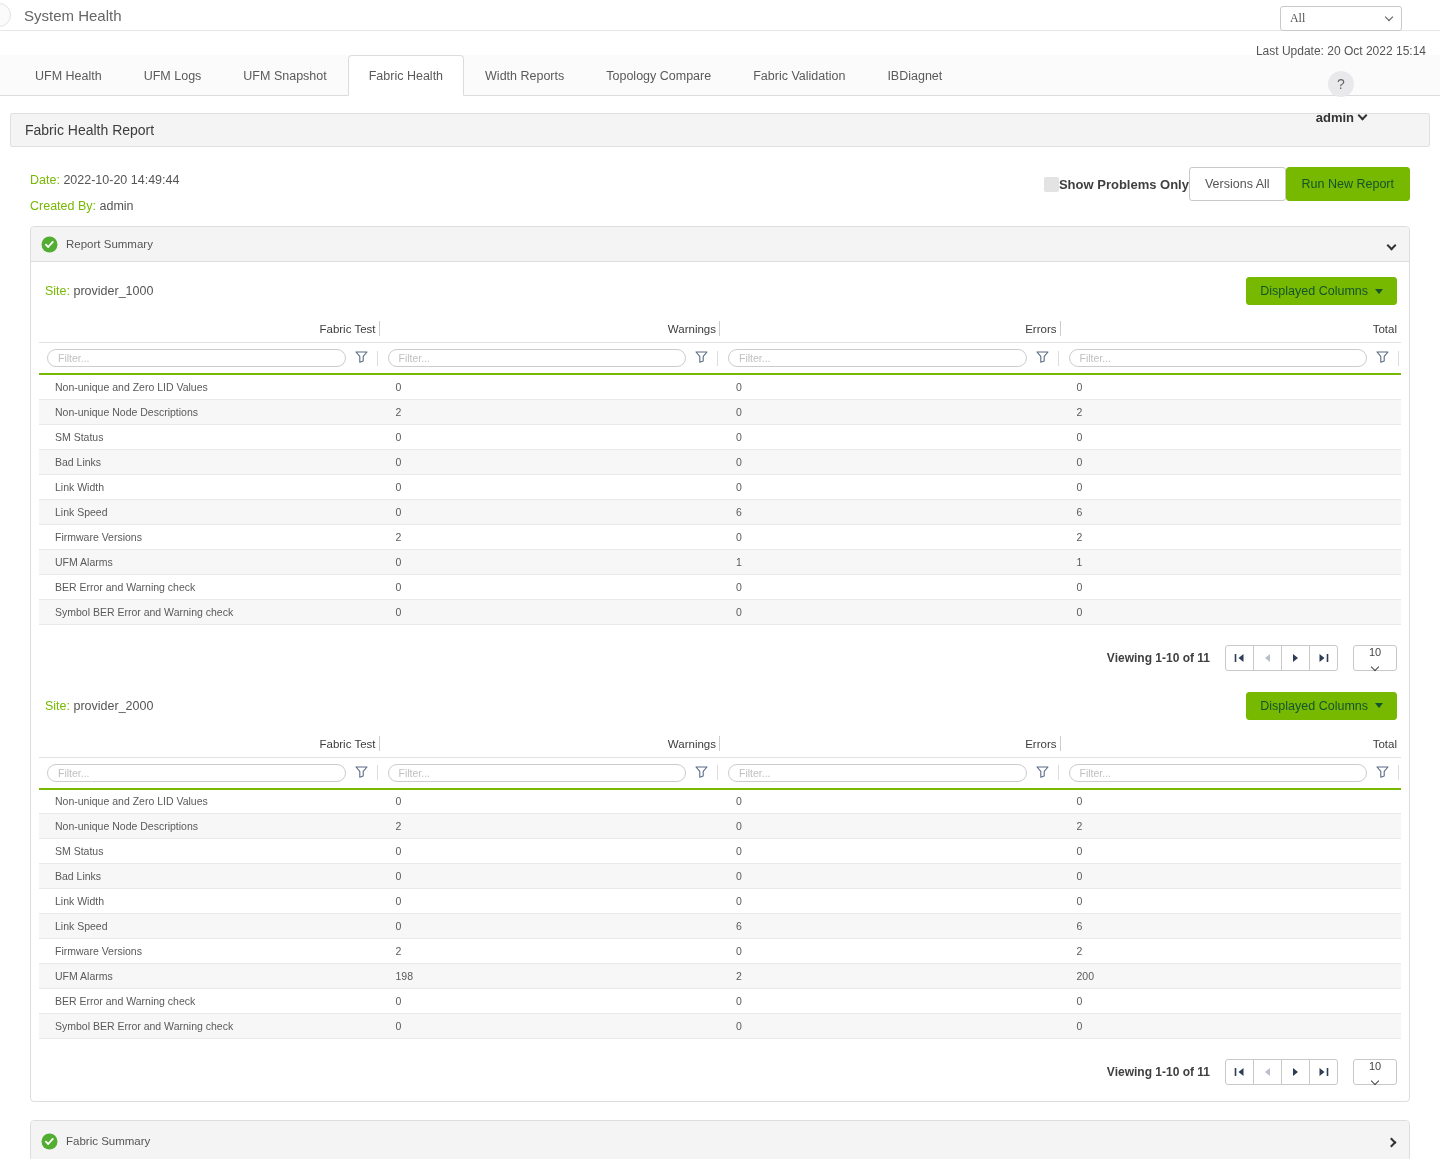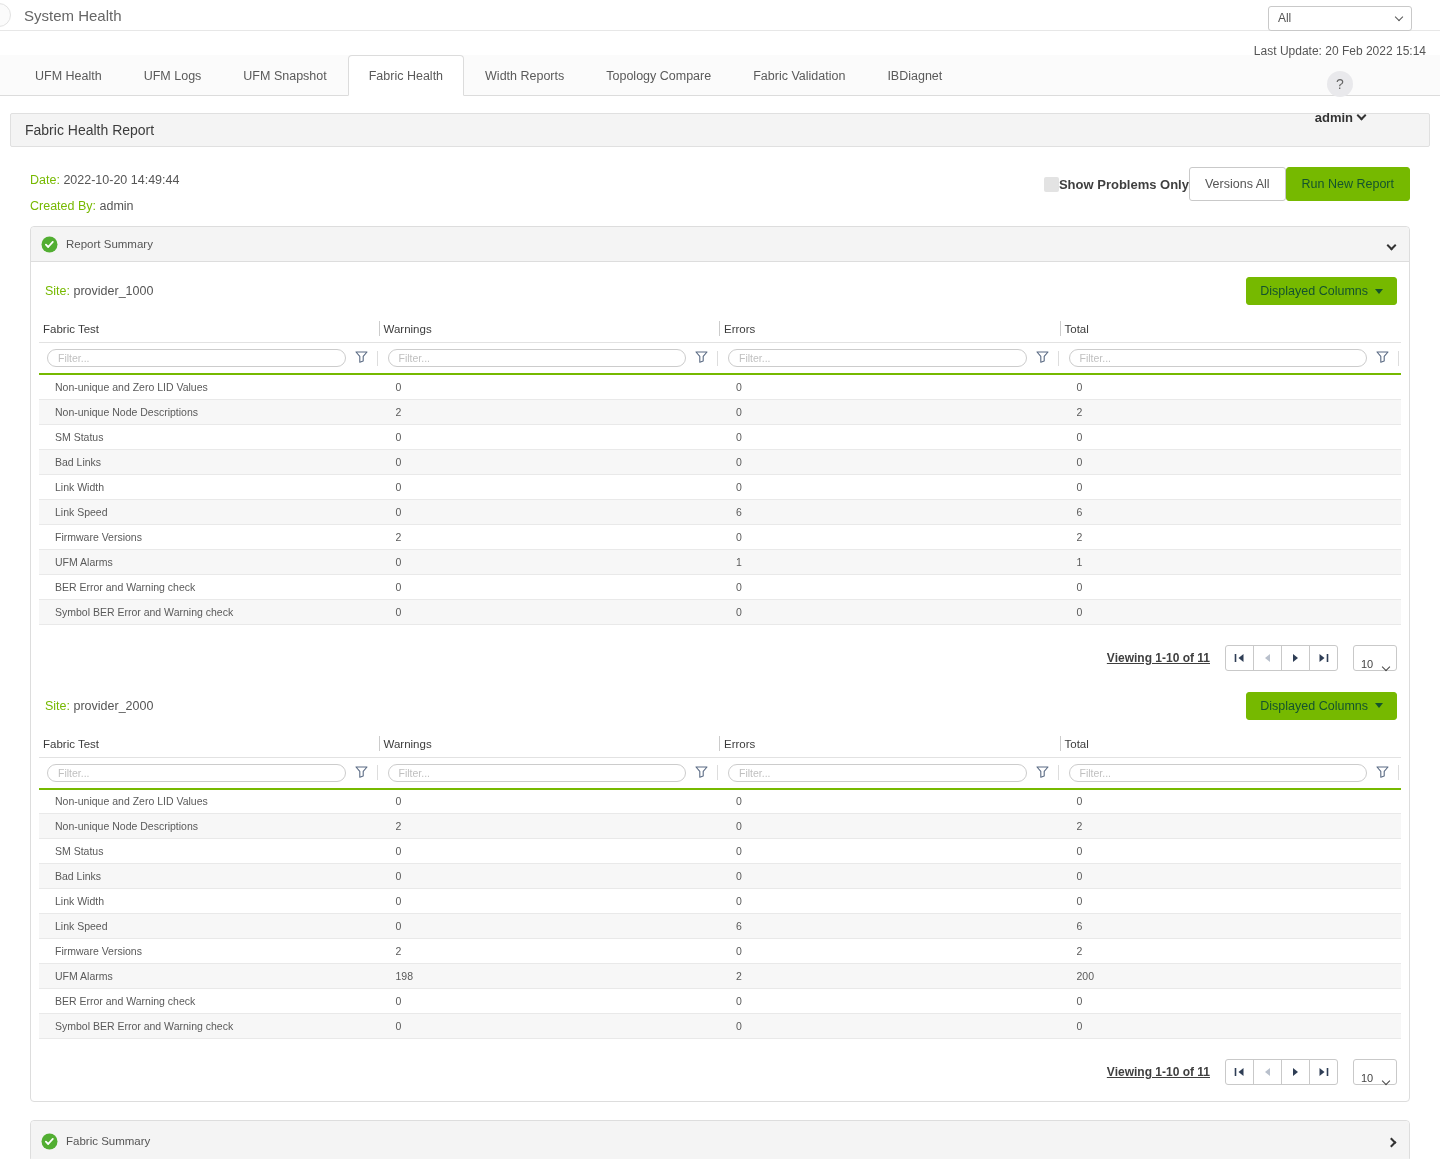--- a/index.html
+++ b/index.html
@@ -10,21 +10,21 @@
   .topbar { position:relative; height:31px; border-bottom:1px solid #e7e7e7;
     display:flex; align-items:center; padding:0 14px 0 24px; }
   .edge-circle { position:absolute; left:-13px; top:3px; width:24px; height:24px;
     border-radius:50%; border:1px solid #e2e2e2; background:#fbfbfb; }
   .page-title { font-size:15px; color:#666; }
   .topbar-right { margin-left:auto; display:flex; align-items:center; gap:13px;flex-direction:column; }
   .mini-select { display:flex; align-items:center; justify-content:space-between;
     height:25px; border:1px solid #c9c9c9; border-radius:3px; background:#fff;
     font-size:12px; color:#555; padding:0 9px; cursor:pointer; }
   .mini-select.tz { width:104px; }
-  .mini-select.site { width:144px; }
+  .mini-select.site { width:122px;font-family:Liberation Serif, serif; }
   .lbl { font-size:12.5px; color:#555; }
   .last-update { font-size:12px; color:#555; }
   .help-circle { width:26px; height:26px; border-radius:50%; background:#e9e9ec;
     display:flex; align-items:center; justify-content:center; font-size:14px; color:#666; }
   .user { display:flex; align-items:center; gap:5px; font-size:13px; color:#333; font-weight:bold; }
 
   .chev { display:inline-block; width:6px; height:6px; border-right:1.6px solid currentColor;
     border-bottom:1.6px solid currentColor; transform:rotate(45deg); margin-top:-3px; }
   .chev.big { width:7px; height:7px; border-width:2px; color:#333; }
   .chev.right { transform:rotate(-45deg); margin-top:0; }
@@ -64,49 +64,49 @@
   .section-title { font-size:11.5px; color:#555; }
   .section-header .chev-box { margin-left:auto; color:#2e3d55; }
   .section-body { padding:0 8px 10px; }
 
   .site-row { display:flex; justify-content:space-between; align-items:center;
     padding:15px 4px 11px 6px; }
   .site-line { font-size:12.5px; }
 
   
   table { width:100%; border-collapse:collapse; table-layout:fixed; }
-  thead th { font-size:11.5px; font-weight:normal; color:#3c3c3c; text-align:left;
+  thead th { font-size:11.5px; font-weight:normal; color:#3c3c3c; text-align:right;
     padding:7px 4px; border-bottom:1px solid #e2e2e2; position:relative; }
   thead th:not(:last-child)::after { content:''; position:absolute; right:0; top:5px;
     height:15px; width:1px; background:#ccc; }
   .filter-td { padding:6px 0 6px 8px; border-bottom:2px solid #76b900; }
   .filter-cell { display:flex; align-items:center; gap:9px; padding-right:2px; }
   .filter-cell input { flex:1; height:18px; border:1px solid #ccc; border-radius:9px;
     padding:0 10px; font-size:10.5px; color:#555; outline:none; min-width:0;
     font-family:"Liberation Sans", sans-serif; }
   .filter-cell input::placeholder { color:#c0c0c0; }
   .filter-cell .divider { width:1px; height:15px; background:#ddd; }
   tbody td { font-size:10.5px; color:#5a5a5a; padding:0 4px 0 16px; height:25px;
     border-bottom:1px solid #e9e9e9; overflow:hidden; white-space:nowrap; }
   tbody tr:nth-child(even) { background:#f7f7f7; }
 
   
   .pagination { display:flex; justify-content:flex-end; align-items:center;
     gap:15px; padding:20px 4px 6px; }
-  .viewing { font-size:12px; color:#3f3f3f; font-weight:bold;text-decoration:underline; }
+  .viewing { font-size:12px; color:#3f3f3f; font-weight:bold; }
   .pg-group { display:flex; }
   .pg-btn { width:29px; height:26px; background:#fff; border:1px solid #c9c9c9;
     display:flex; align-items:center; justify-content:center; cursor:pointer;
     margin-left:-1px; color:#2e3d55; }
   .pg-btn:first-child { margin-left:0; border-radius:3px 0 0 3px; }
   .pg-btn:last-child { border-radius:0 3px 3px 0; }
   .pg-btn.muted { color:#b9c0cc; }
   .page-size { width:44px; height:26px; border:1px solid #c9c9c9; border-radius:3px;
-    display:flex; align-items:flex-end; justify-content:space-between; padding:0 7px;
-    font-size:11px; color:#444; cursor:pointer; }
+    display:flex; align-items:center; justify-content:space-between; padding:0 7px;
+    font-size:11px; color:#444; cursor:pointer;flex-direction:column; }
 </style>
 </head>
 <body>
 
 <div class="topbar">
   <span class="edge-circle"></span>
   <span class="page-title">System Health</span>
   <div class="topbar-right">
     <span style="display:flex;">
       <svg width="30" height="22" viewBox="0 0 30 22">
@@ -117,21 +117,21 @@
     </span>
     <div class="mini-select tz">
       <span>Local Time</span>
       <span class="chev"></span>
     </div>
     <span class="lbl">Site</span>
     <div class="mini-select site">
       <span>All</span>
       <span class="chev"></span>
     </div>
-    <span class="last-update">Last Update: 20 Feb 2022 15:14</span>
+    <span class="last-update">Last Update: 20 Oct 2022 15:14</span>
     <span class="help-circle">?</span>
     <div class="user">
       <span>admin</span>
       <span class="chev big"></span>
     </div>
   </div>
 </div>
 
 <div class="tabs-wrap">
   <div class="tab">UFM Health</div>

